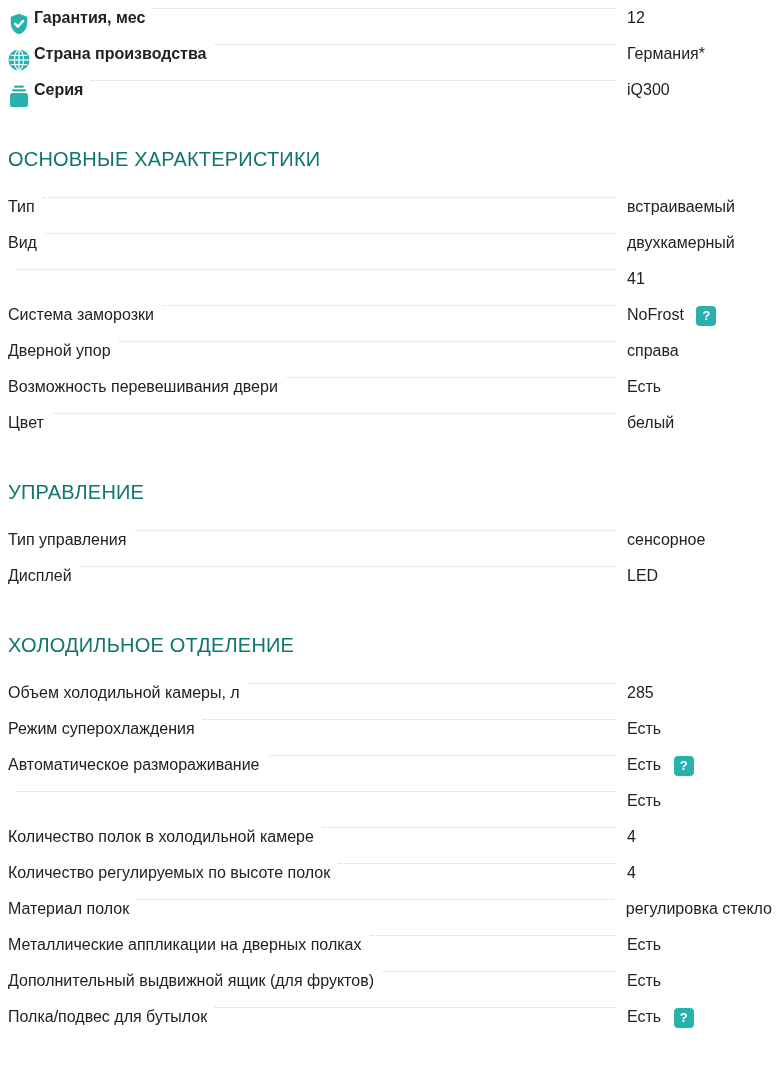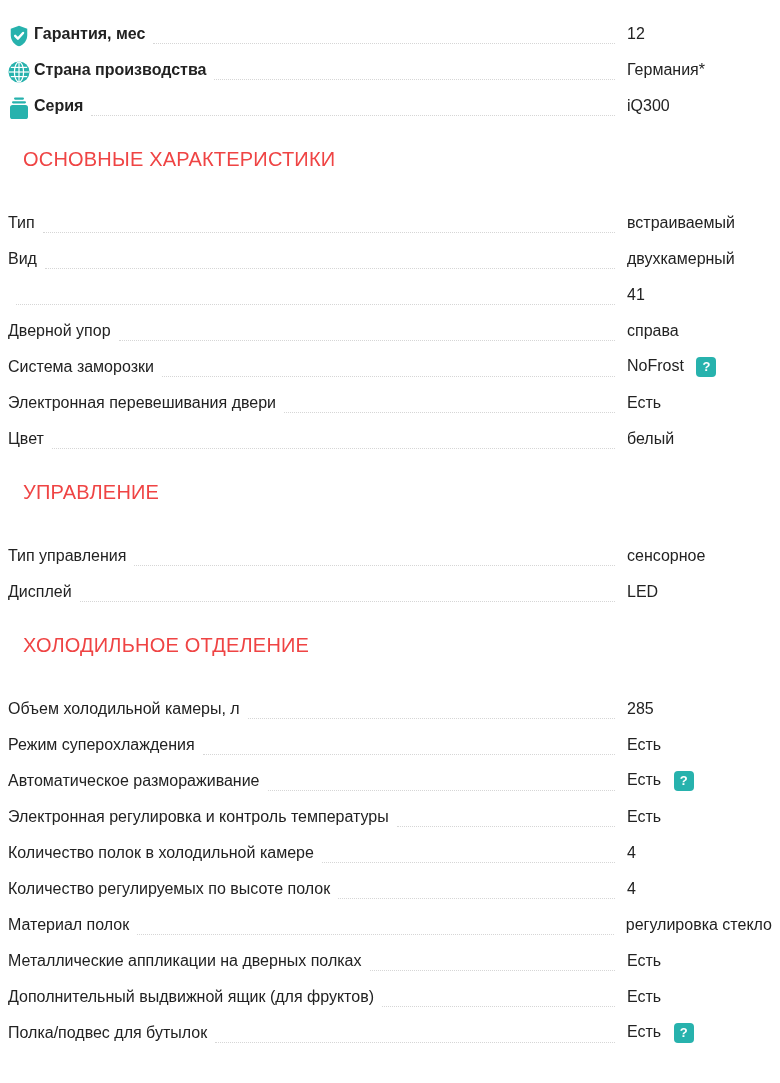--- a/index.html
+++ b/index.html
@@ -8,21 +8,21 @@
     width: 780px;
     min-height: 1083px;
     background: #ffffff;
     font-family: "Liberation Sans", sans-serif;
     color: #222222;
     padding: 8px 8px 0 8px;
   }
   .spec-row {
     height: 36px;
     display: flex;
-    align-items: flex-end;
+    align-items: flex-start;
     font-size: 16px;
     line-height: 20px;
   }
   .spec-row .row-icon {
     flex: 0 0 22px;
     width: 22px;
     height: 24px;
     margin-right: 4px;
     position: relative;
     top: 4px;
@@ -53,25 +53,25 @@
     border-radius: 4px;
     font-size: 13px;
     font-weight: 700;
     line-height: 20px;
     text-align: center;
     vertical-align: middle;
     cursor: pointer;
     user-select: none;
   }
   .section-title {
-    margin: 31px 0 26px 15px;
+    margin: 31px 0 26px 0;
     font-size: 20px;
     line-height: 24px;
     font-weight: 400;
-    color: #ef4444;
+    color: #0f766e;
     letter-spacing: 0.2px;
   }
   #svg-defs { position: absolute; width: 0; height: 0; overflow: hidden; }
 </style>
 </head>
 <body>
 
 <svg id="svg-defs" aria-hidden="true">
   <symbol id="sym-shield-check" viewBox="0 0 24 24">
     <path d="M12 0.8 L21 4.2 V10.8 C21 16.9 17.2 21.4 12 23.2 C6.8 21.4 3 16.9 3 10.8 V4.2 Z" fill="#27b2ad"></path>
@@ -155,39 +155,39 @@
         <div class="spec-row">
 
     <span class="leader"></span>
     <span class="row-value">
       <span>41</span>
       
     </span>
   </div>
         <div class="spec-row">
 
-    <span class="row-label">Дверной упор</span>
-    <span class="leader"></span>
-    <span class="row-value">
-      <span>справа</span>
-      
-    </span>
-  </div>
-        <div class="spec-row">
-
     <span class="row-label">Система заморозки</span>
     <span class="leader"></span>
     <span class="row-value">
       <span>NoFrost</span>
       <span class="help-badge">?</span>
     </span>
   </div>
         <div class="spec-row">
 
-    <span class="row-label">Электронная перевешивания двери</span>
+    <span class="row-label">Дверной упор</span>
+    <span class="leader"></span>
+    <span class="row-value">
+      <span>справа</span>
+      
+    </span>
+  </div>
+        <div class="spec-row">
+
+    <span class="row-label">Возможность перевешивания двери</span>
     <span class="leader"></span>
     <span class="row-value">
       <span>Есть</span>
       
     </span>
   </div>
         <div class="spec-row">
 
     <span class="row-label">Цвет</span>
     <span class="leader"></span>
@@ -246,21 +246,20 @@
 
     <span class="row-label">Автоматическое размораживание</span>
     <span class="leader"></span>
     <span class="row-value">
       <span>Есть</span>
       <span class="help-badge">?</span>
     </span>
   </div>
         <div class="spec-row">
 
-    <span class="row-label">Электронная регулировка и контроль температуры</span>
     <span class="leader"></span>
     <span class="row-value">
       <span>Есть</span>
       
     </span>
   </div>
         <div class="spec-row">
 
     <span class="row-label">Количество полок в холодильной камере</span>
     <span class="leader"></span>

